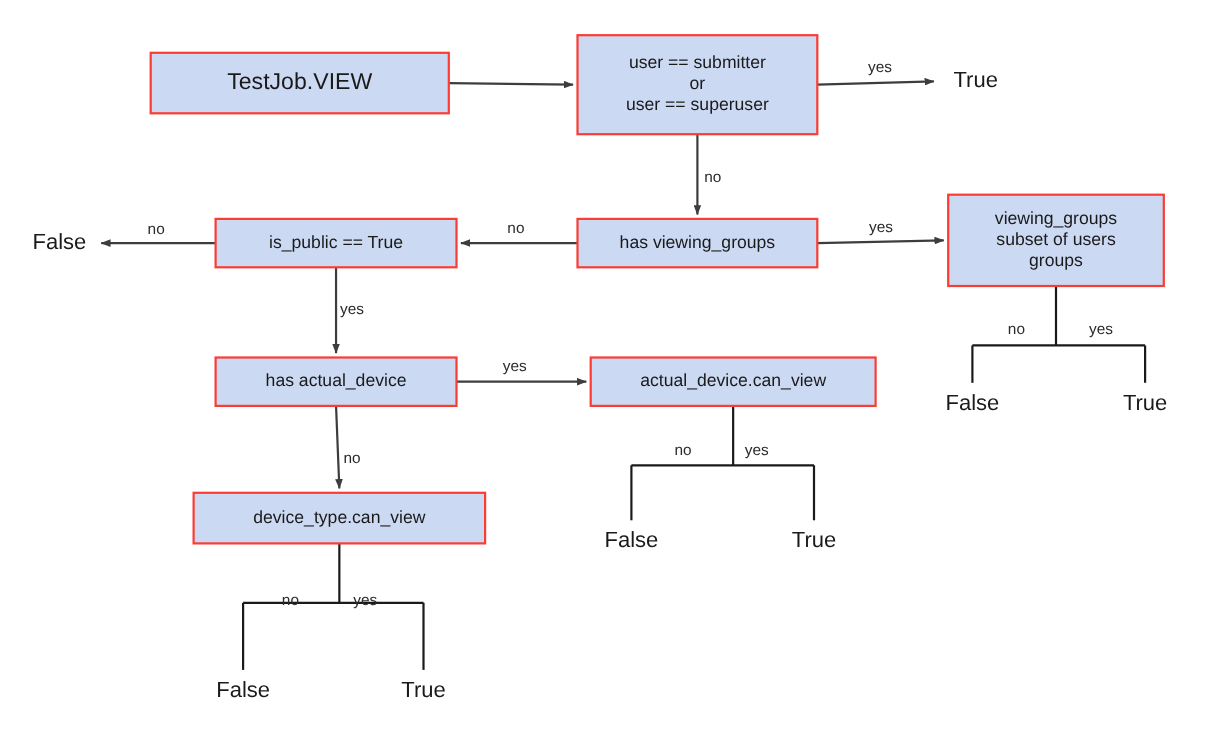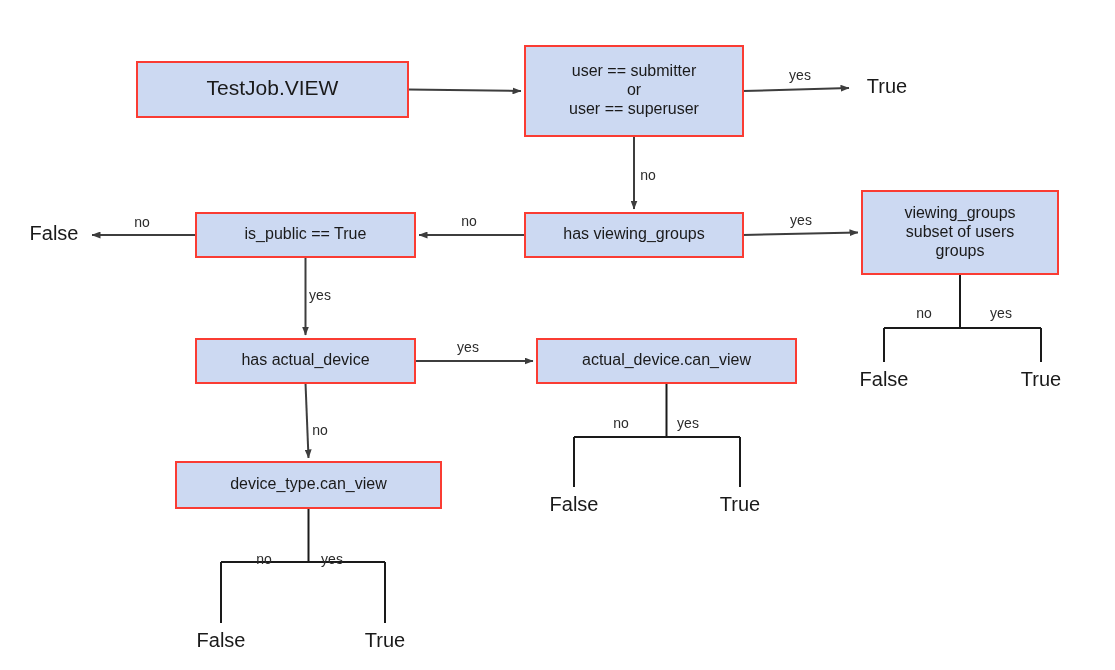--- a/index.html
+++ b/index.html
@@ -11,21 +11,20 @@
     width: 1115px;
     height: 670px;
     font-family: "Liberation Sans", sans-serif;
     overflow: hidden;
   }
   #diagram-root {
     position: relative;
     width: 1115px;
     height: 575px;
     background: #ffffff;
-    margin-top: 14px;
   }
   svg#flowchart {
     position: absolute;
     top: 0;
     left: 0;
     width: 1115px;
     height: 670px;
     display: block;
   }
   .node-box {

